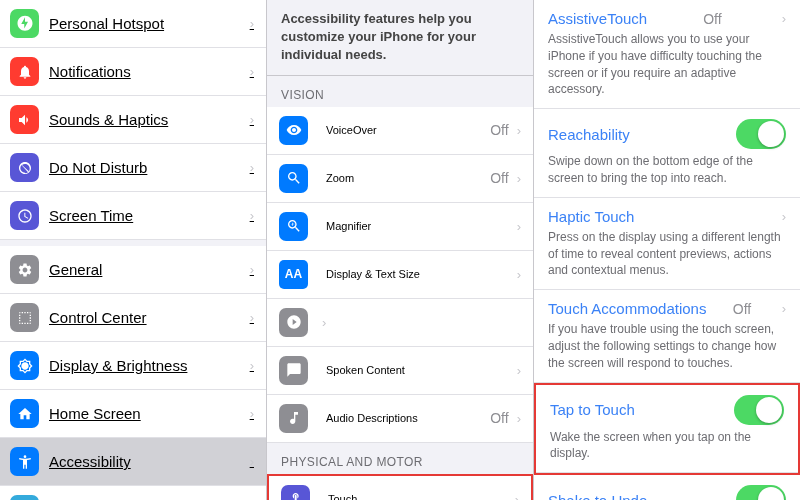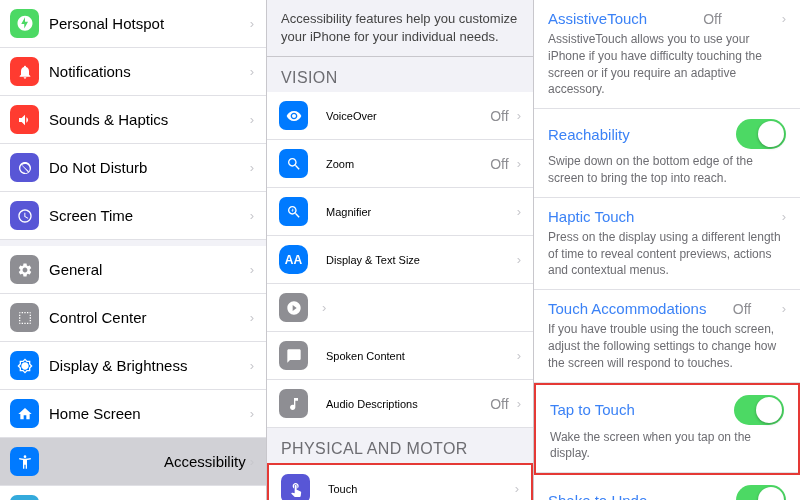--- a/index.html
+++ b/index.html
@@ -42,20 +42,21 @@
     }
 
     .settings-item {
       display: flex;
       align-items: center;
       padding: 9px 12px 9px 10px;
       background: white;
       border-bottom: 0.5px solid #e0e0e5;
       cursor: pointer;
       min-height: 44px;
+      text-decoration: underline;
     }
 
     .icon-wrap {
       width: 29px;
       height: 29px;
       border-radius: 7px;
       display: flex;
       align-items: center;
       justify-content: center;
       margin-right: 10px;
@@ -86,20 +87,21 @@
     }
 
     
     .col2-desc {
       background: #f2f2f7;
       padding: 10px 14px;
       font-size: 13px;
       color: #444;
       line-height: 1.4;
       border-bottom: 0.5px solid #c8c7cc;
+      font-weight: bold;
     }
 
     
     .detail-row {
       background: white;
       padding: 10px 14px;
       border-bottom: 0.5px solid #e0e0e5;
     }
 
     .detail-row-header {
@@ -140,21 +142,21 @@
       background: white;
       box-shadow: 0 1px 3px rgba(0,0,0,0.3);
     }
 
     .detail-value {
       font-size: 14px;
       color: #8e8e93;
     }
 
     .col2-section-header {
-      font-size: 16px;
+      font-size: 12px;
       color: #6d6d72;
       padding: 12px 14px 5px 14px;
       text-transform: uppercase;
       letter-spacing: 0.4px;
       background: #f2f2f7;
     }
 
     .acc-item {
       display: flex;
       align-items: center;
@@ -274,21 +276,21 @@
     </div>
     <div class="settings-item">
       <div class="icon-wrap" style="background:#007aff;">
         <svg width="16" height="16" viewBox="0 0 24 24" fill="white">
             <path d="M10 20v-6h4v6h5v-8h3L12 3 2 12h3v8z"></path>
           </svg>
       </div>
       <span class="item-label">Home Screen</span>
       <span class="chevron">›</span>
     </div>
-    <div class="settings-item active" style="background:#d1d1d6;text-align:right;">
+    <div class="settings-item active" style="background:#d1d1d6;">
       <div class="icon-wrap" style="background:#007aff;">
         <svg width="16" height="16" viewBox="0 0 24 24" fill="white">
             <path d="M20.5 6c-2.61.7-5.67 1-8.5 1s-5.89-.3-8.5-1L3 8c1.86.5 4 .83 6 1v13h2v-6h2v6h2V9c2-.17 4.14-.5 6-1l-.5-2z"></path>
             <circle cx="12" cy="4" r="2"></circle>
           </svg>
       </div>
       <span class="item-label">Accessibility</span>
       <span class="chevron">›</span>
     </div>
     <div class="settings-item">
@@ -330,21 +332,21 @@
       <div class="acc-icon-wrap" style="background:#007aff;border-radius:7px;">
         <svg width="16" height="16" viewBox="0 0 24 24" fill="white">
             <path d="M15.5 14h-.79l-.28-.27C15.41 12.59 16 11.11 16 9.5 16 5.91 13.09 3 9.5 3S3 5.91 3 9.5 5.91 16 9.5 16c1.61 0 3.09-.59 4.23-1.57l.27.28v.79l5 4.99L20.49 19l-4.99-5zm-6 0C7.01 14 5 11.99 5 9.5S7.01 5 9.5 5 14 7.01 14 9.5 11.99 14 9.5 14zm-2-4.5h2v2h1v-2h2v-1h-2V7h-1v2H8v1z"></path>
           </svg>
       </div>
       <span class="acc-label">Magnifier</span>
       <span class="acc-value"></span>
       <span class="chevron">›</span>
     </div>
     <div class="acc-item">
-      <div class="acc-icon-wrap" style="background:#007aff;border-radius:10px;font-size:12px;font-weight:bold;color:white;">AA</div>
+      <div class="acc-icon-wrap" style="background:#007aff;border-radius:5px;font-size:12px;font-weight:bold;color:white;">AA</div>
       <span class="acc-label">Display &amp; Text Size</span>
       <span class="chevron">›</span>
     </div>
     <div class="acc-item">
       <div class="acc-icon-wrap" style="background:#8e8e93;border-radius:7px;">
         <svg width="16" height="16" viewBox="0 0 24 24" fill="white">
             <path d="M12 2C6.48 2 2 6.48 2 12s4.48 10 10 10 10-4.48 10-10S17.52 2 12 2zm-2 14.5v-9l6 4.5-6 4.5z"></path>
           </svg>
       </div>
       <span class="chevron">›</span>

